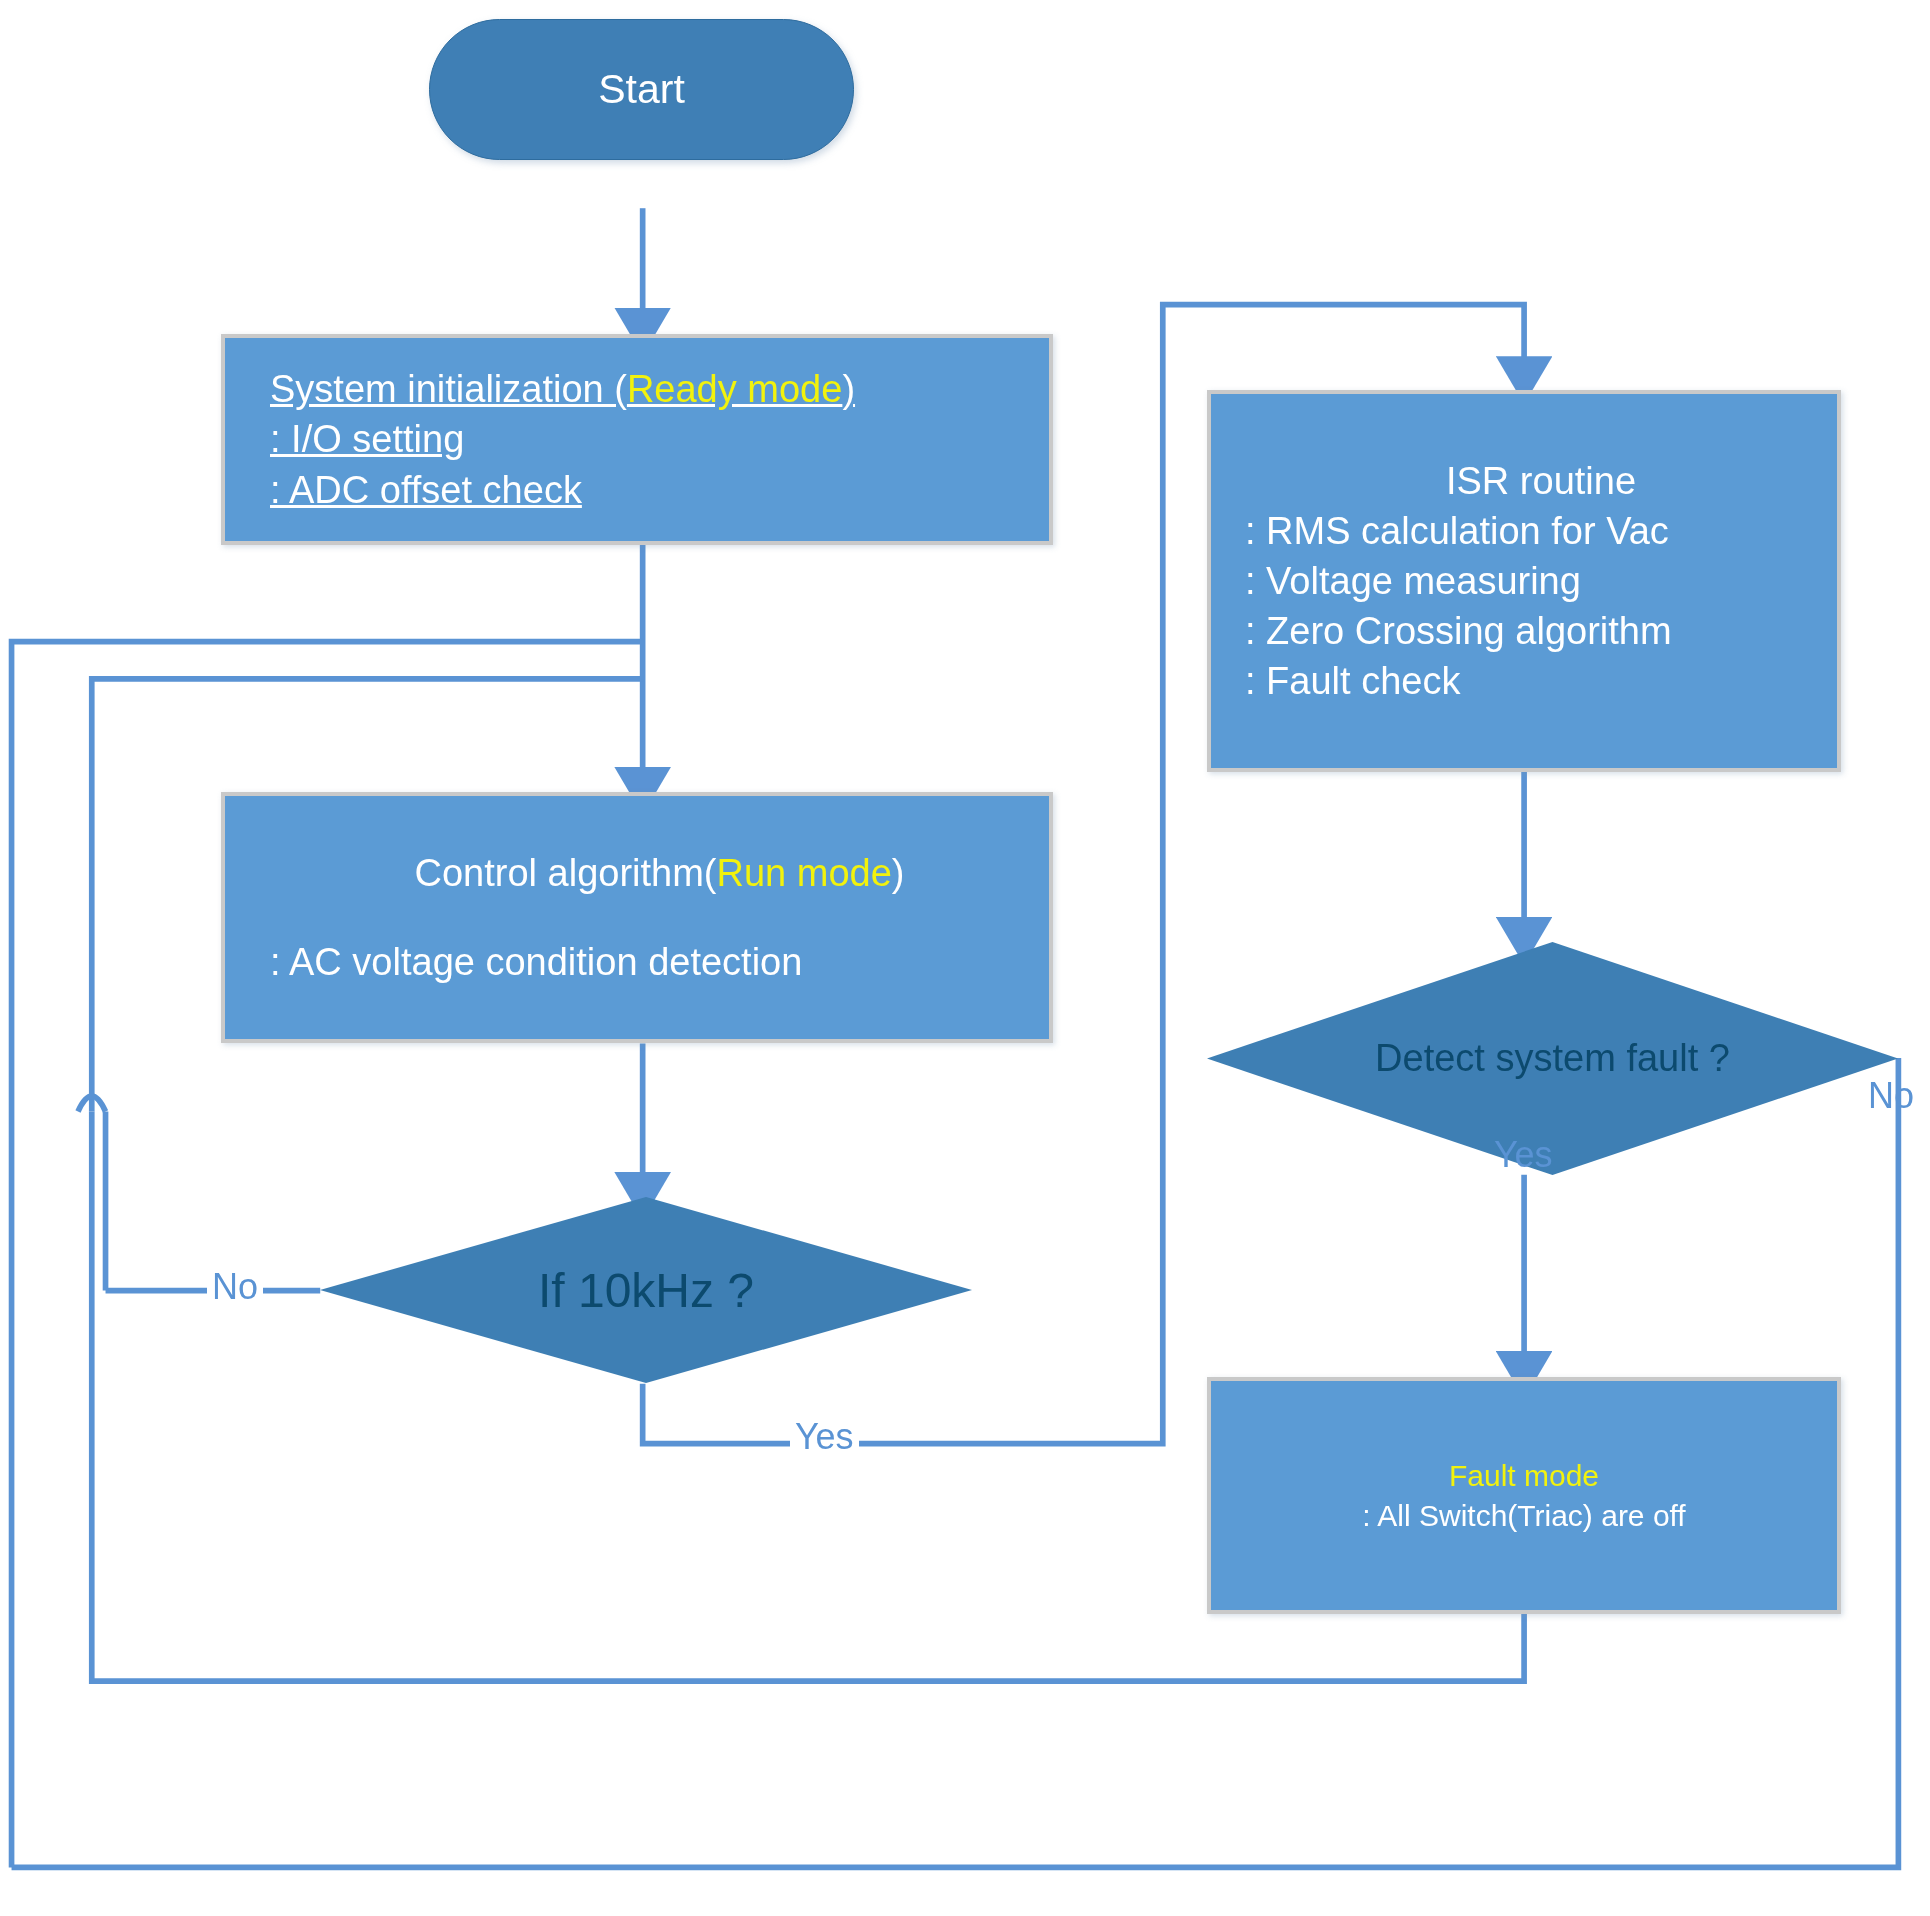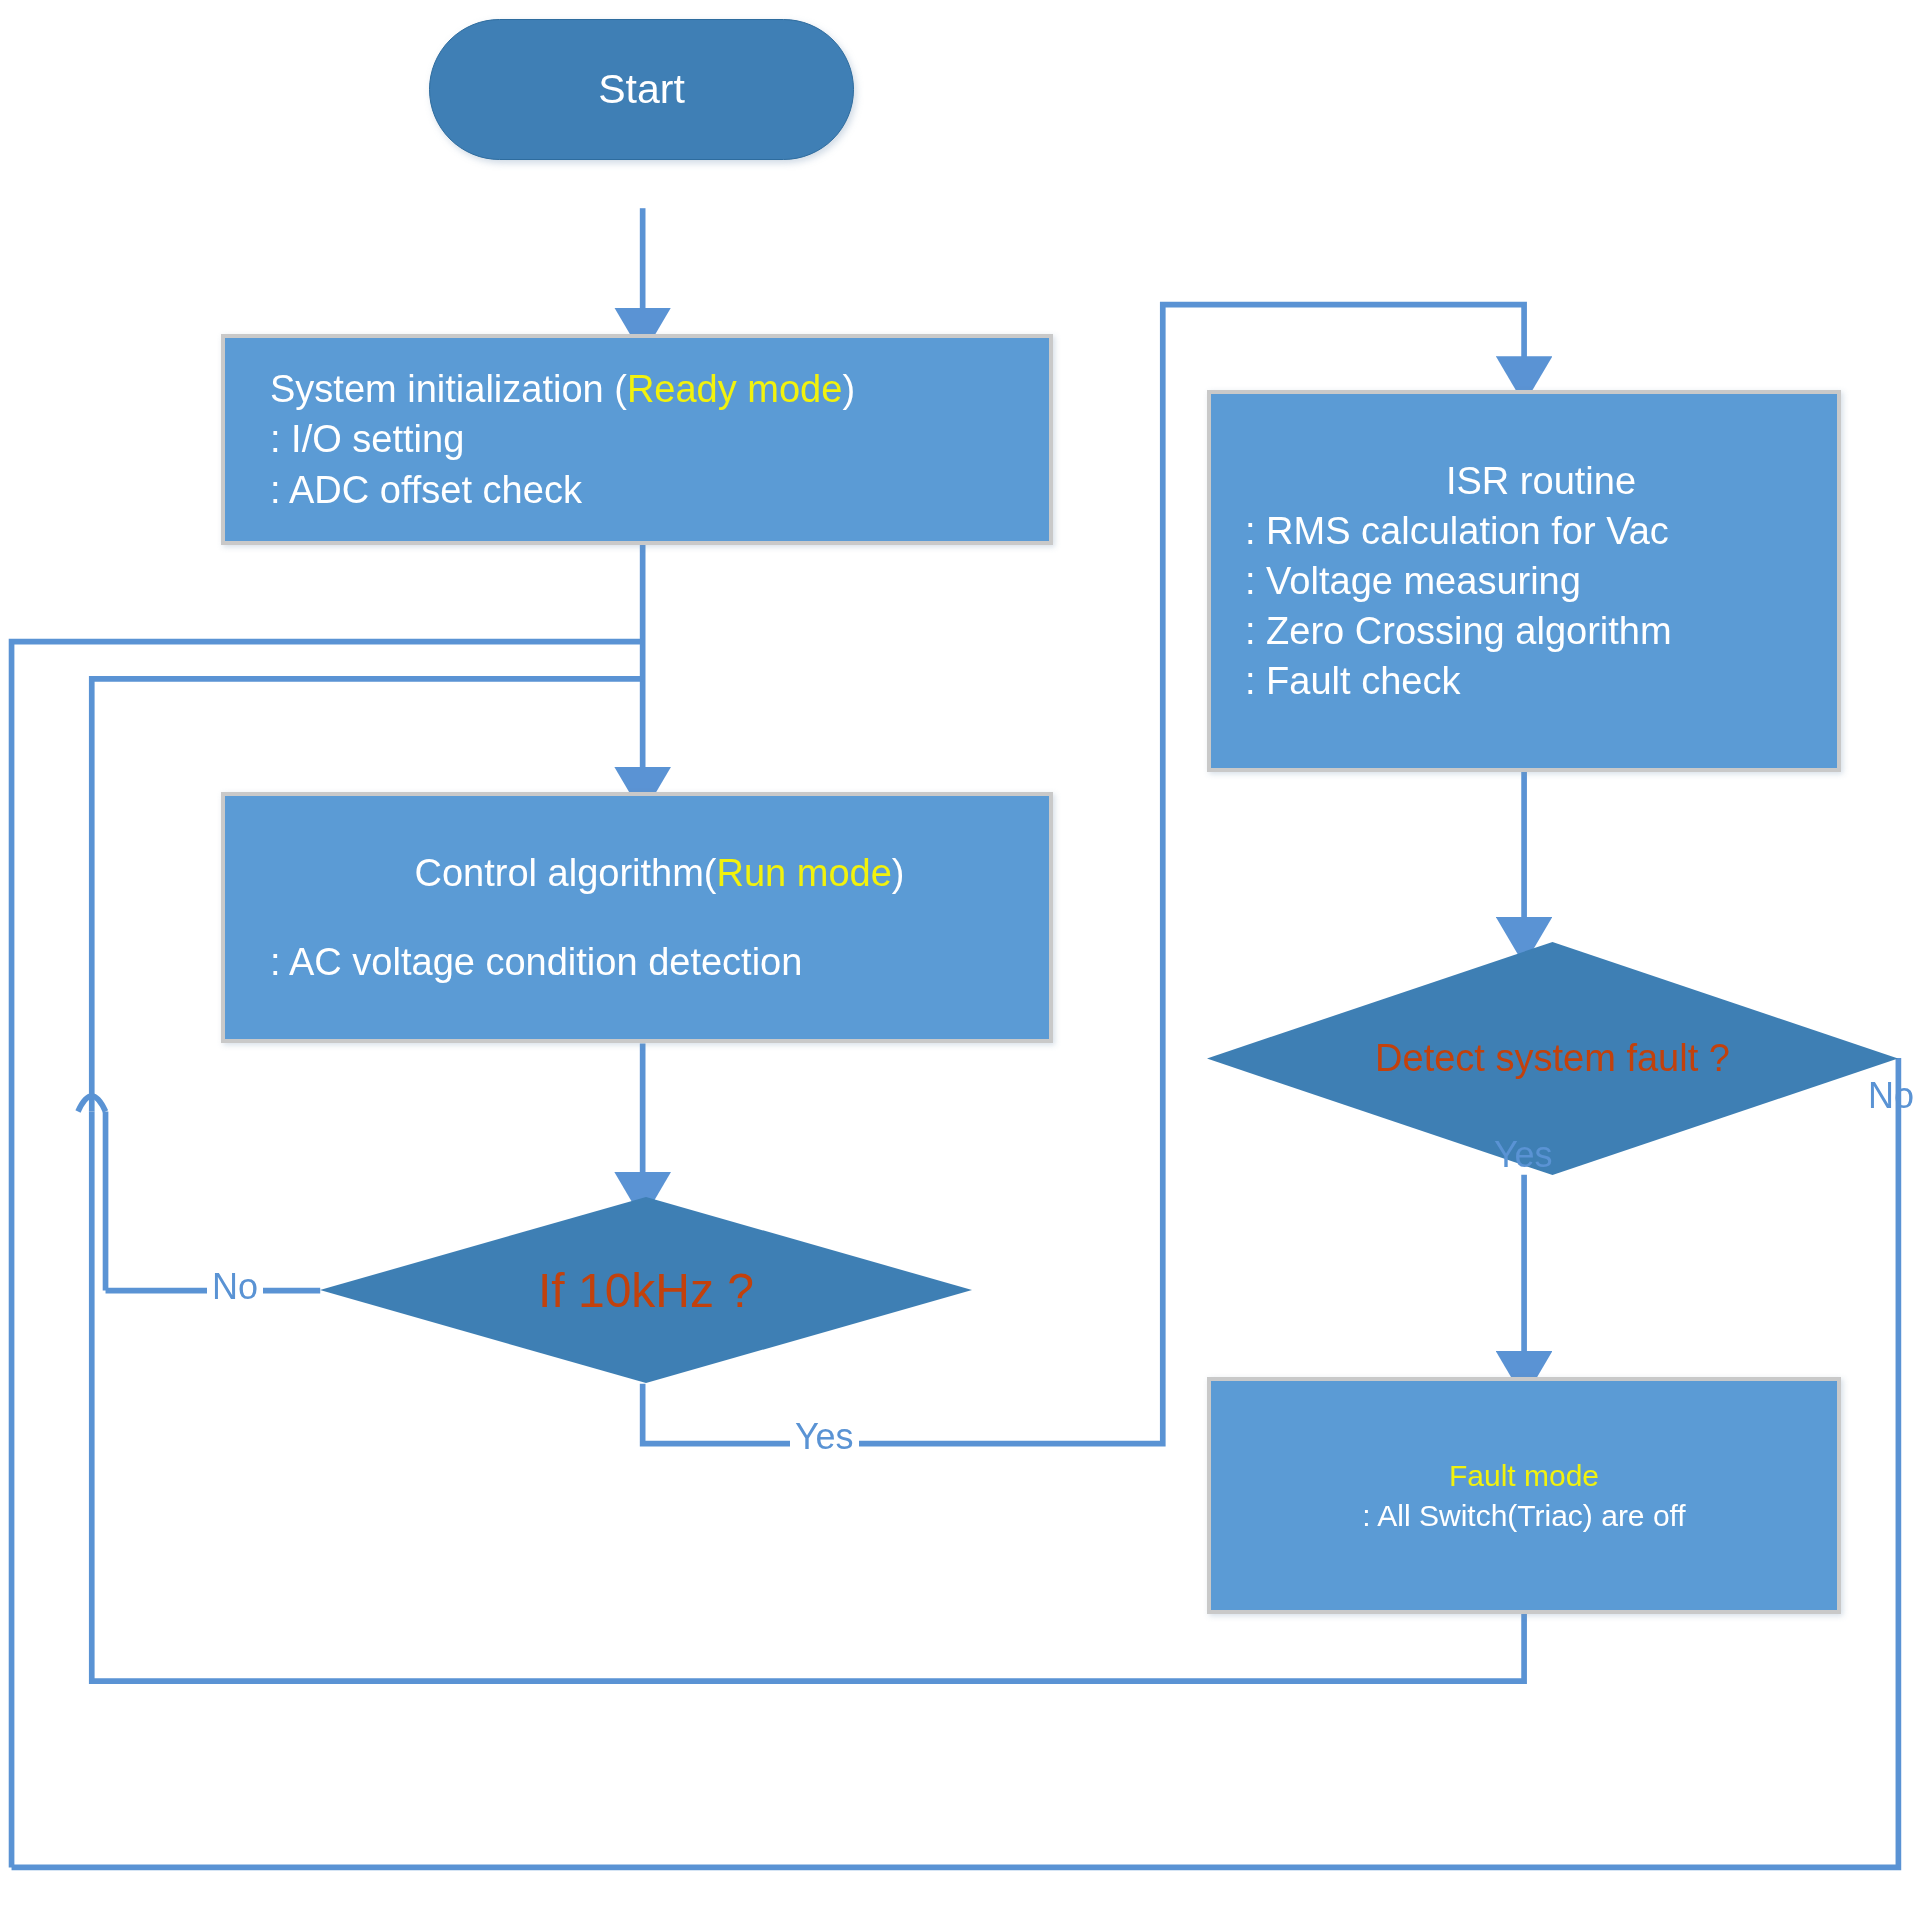--- a/index.html
+++ b/index.html
@@ -59,21 +59,21 @@
     left: 0; top: 0;
     width: 100%;
     height: 100%;
     background: #3E7FB4;
     clip-path: polygon(50% 0%, 100% 50%, 50% 100%, 0% 50%);
     filter: drop-shadow(3.2px 4px 4.9px rgba(140,170,200,0.45));
   }
   .decision-label {
     position: relative;
     z-index: 2;
-    color: #c2410c;
+    color: #0c4a6e;
     text-align: center;
     white-space: nowrap;
   }
   .ln { display: block; white-space: nowrap; }
   .hl { color: #F2F20D; }
   
   .edge-label {
     position: absolute;
     color: #5A93D4;
     background: #ffffff;
@@ -119,21 +119,21 @@
 
       <path d="M 2343 1306 L 2343 2305 L 14 2305"></path>
 
     </g>
   </svg>
 
   <div class="node terminator" style="left:429px; top:18.6px; width:425px; height:141px; font-size:41px;">
     <span class="ln">Start</span>
   </div>
 
-  <div class="node proc" style="left:221px; top:334px; width:832px; height:211px; font-size:38px; align-items:flex-start; padding-left:45px;">
+  <div class="node proc" style="left:221px; top:334px; width:832px; height:211px; font-size:38px; align-items:flex-start; padding-left:45px;text-decoration:underline;">
     <span class="ln">
       <span>System initialization (</span><span class="hl">Ready mode</span><span>)</span>
     </span>
     <span class="ln">: I/O setting</span>
     <span class="ln">: ADC offset check</span>
   </div>
 
   <div class="node proc" style="left:221px; top:792px; width:832px; height:251px; font-size:38px; align-items:flex-start; padding-left:45px;gap:38px;">
     <span class="ln" style="align-self:center;">
       <span>Control algorithm(</span><span class="hl">Run mode</span><span>)</span>

